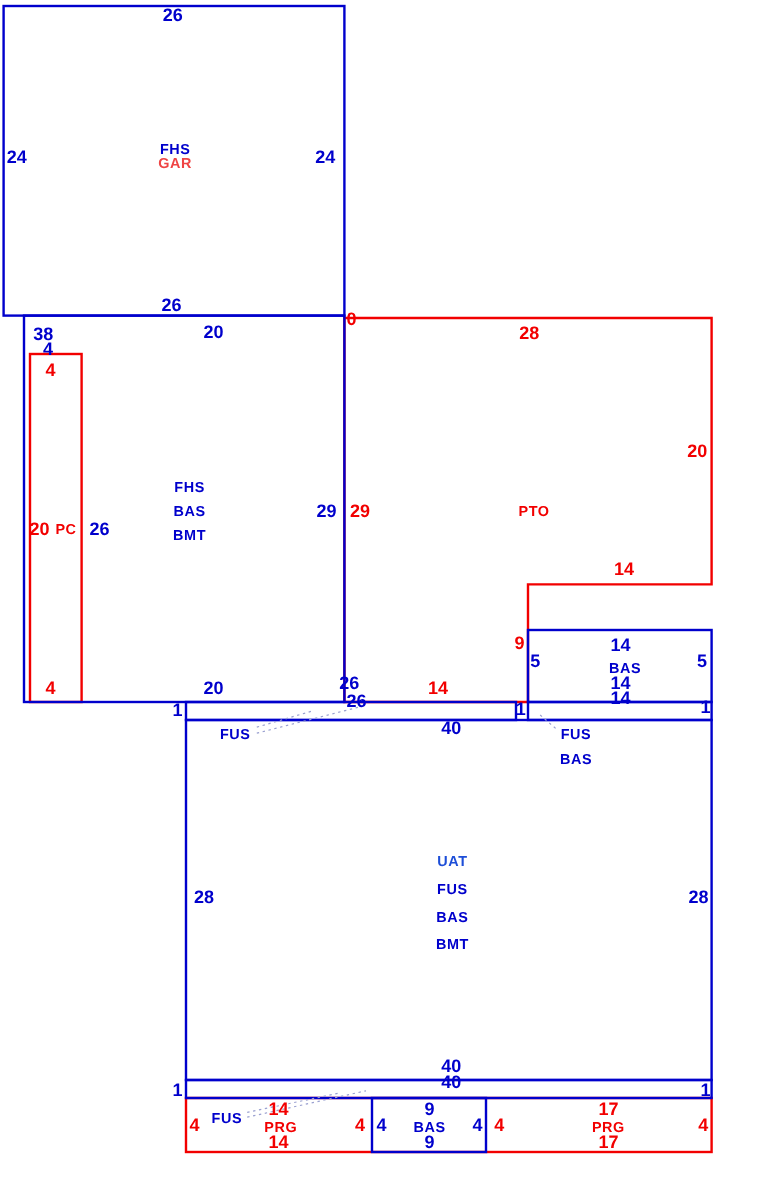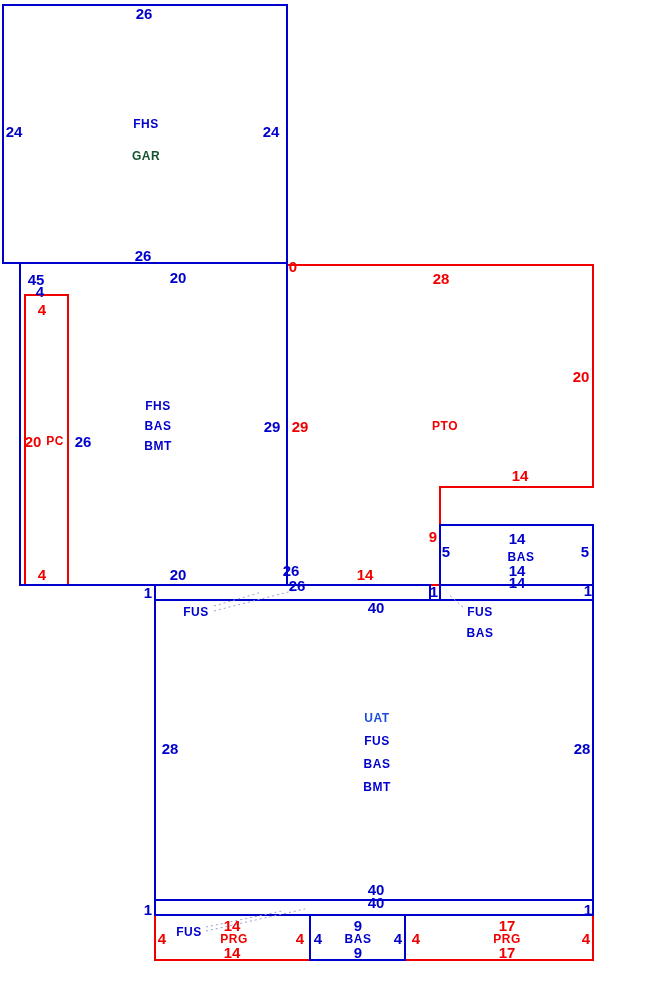--- a/index.html
+++ b/index.html
@@ -49,24 +49,24 @@
       <rect x="310" y="915" width="95" height="45" fill="none" stroke="#0000cc" stroke-width="2"></rect>
       <polyline points="214,606 262,592" fill="none" stroke="#9aa0d0" stroke-width="1" stroke-dasharray="2 3"></polyline>
       <polyline points="214,611 300,589" fill="none" stroke="#9aa0d0" stroke-width="1" stroke-dasharray="2 3"></polyline>
       <polyline points="463,607 448,594" fill="none" stroke="#9aa0d0" stroke-width="1" stroke-dasharray="2 3"></polyline>
       <polyline points="206,927 282,911" fill="none" stroke="#9aa0d0" stroke-width="1" stroke-dasharray="2 3"></polyline>
       <polyline points="206,931 305,909" fill="none" stroke="#9aa0d0" stroke-width="1" stroke-dasharray="2 3"></polyline>
     </svg>
 <div class="lbl" style="left: 144px; top: 13px; color: rgb(0, 0, 204);">26</div>
     <div class="lbl" style="left: 14px; top: 131px; color: rgb(0, 0, 204);">24</div>
     <div class="lbl area" style="left: 146px; top: 124px; color: rgb(0, 0, 204);">FHS</div>
-    <div class="lbl area" style="left: 146px; top: 156px; color: #14532d;">GAR</div>
+    <div class="lbl area" style="left: 146px; top: 136px; color: #ef4444;">GAR</div>
     <div class="lbl" style="left: 271px; top: 131px; color: rgb(0, 0, 204);">24</div>
     <div class="lbl" style="left: 143px; top: 255px; color: rgb(0, 0, 204);">26</div>
-    <div class="lbl" style="left: 36px; top: 279px; color: rgb(0, 0, 204);">45</div>
+    <div class="lbl" style="left: 36px; top: 279px; color: rgb(0, 0, 204);">38</div>
     <div class="lbl" style="left: 40px; top: 291px; color: rgb(0, 0, 204);">4</div>
     <div class="lbl" style="left: 178px; top: 277px; color: rgb(0, 0, 204);">20</div>
     <div class="lbl area" style="left: 158px; top: 406px; color: rgb(0, 0, 204);">FHS</div>
     <div class="lbl area" style="left: 158px; top: 426px; color: rgb(0, 0, 204);">BAS</div>
     <div class="lbl area" style="left: 158px; top: 446px; color: rgb(0, 0, 204);">BMT</div>
     <div class="lbl" style="left: 272px; top: 426px; color: rgb(0, 0, 204);">29</div>
     <div class="lbl" style="left: 83px; top: 441px; color: rgb(0, 0, 204);">26</div>
     <div class="lbl" style="left: 178px; top: 574px; color: rgb(0, 0, 204);">20</div>
     <div class="lbl" style="left: 42px; top: 309px; color: rgb(242, 0, 0);">4</div>
     <div class="lbl" style="left: 33px; top: 441px; color: rgb(242, 0, 0);">20</div>

